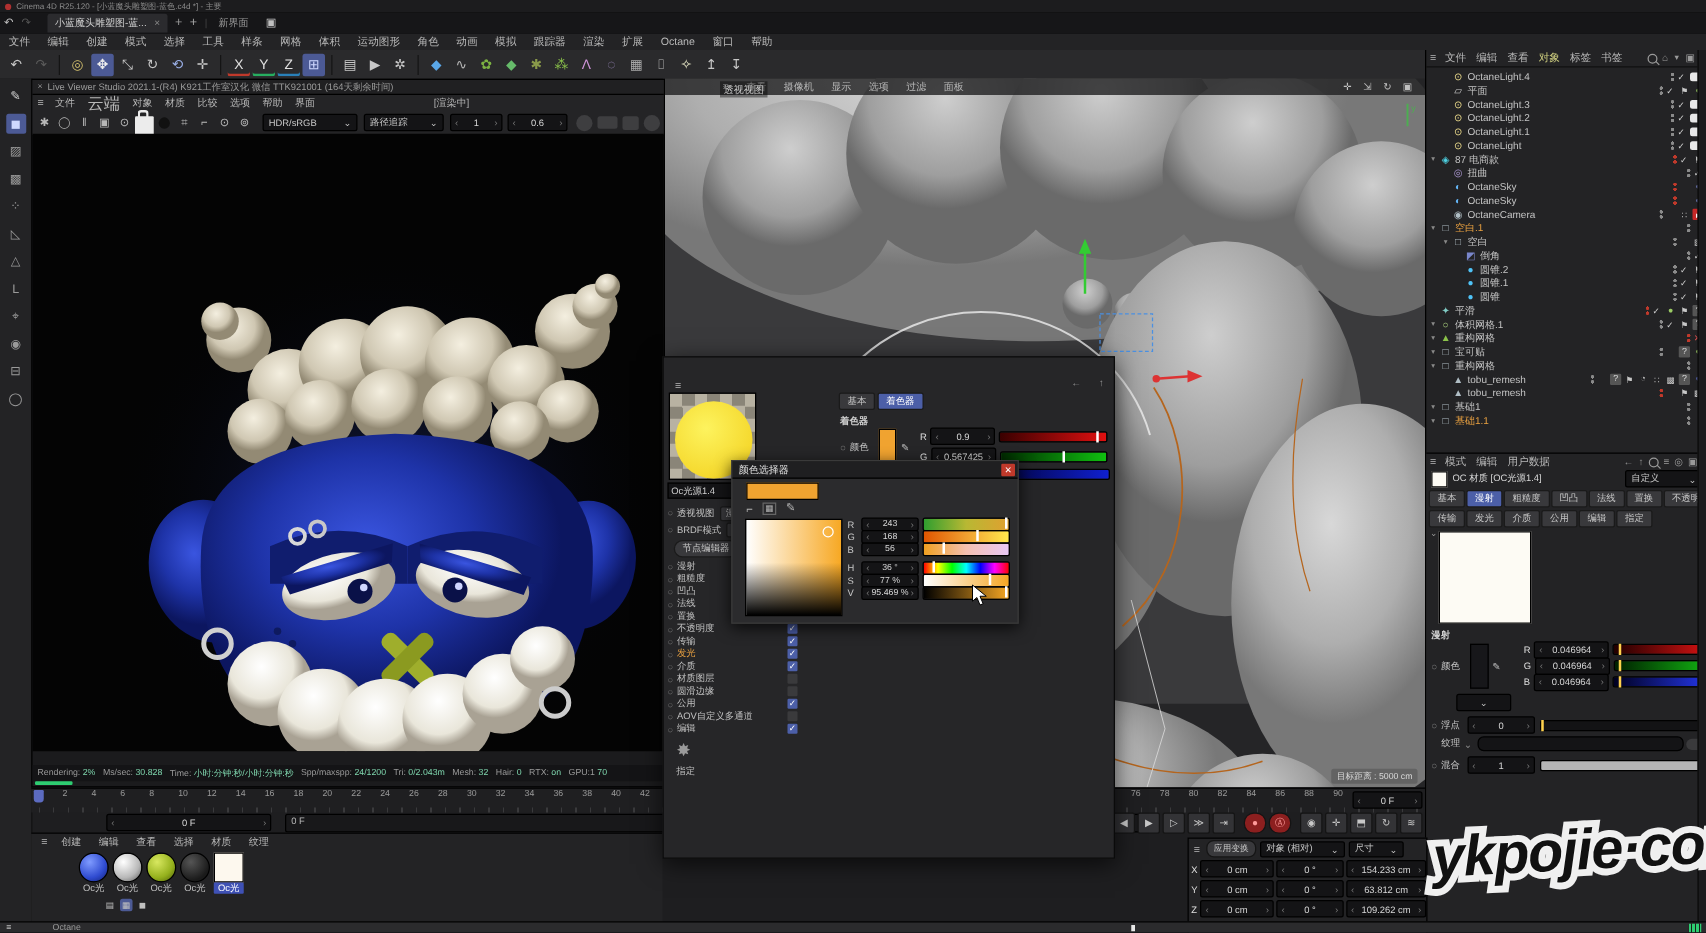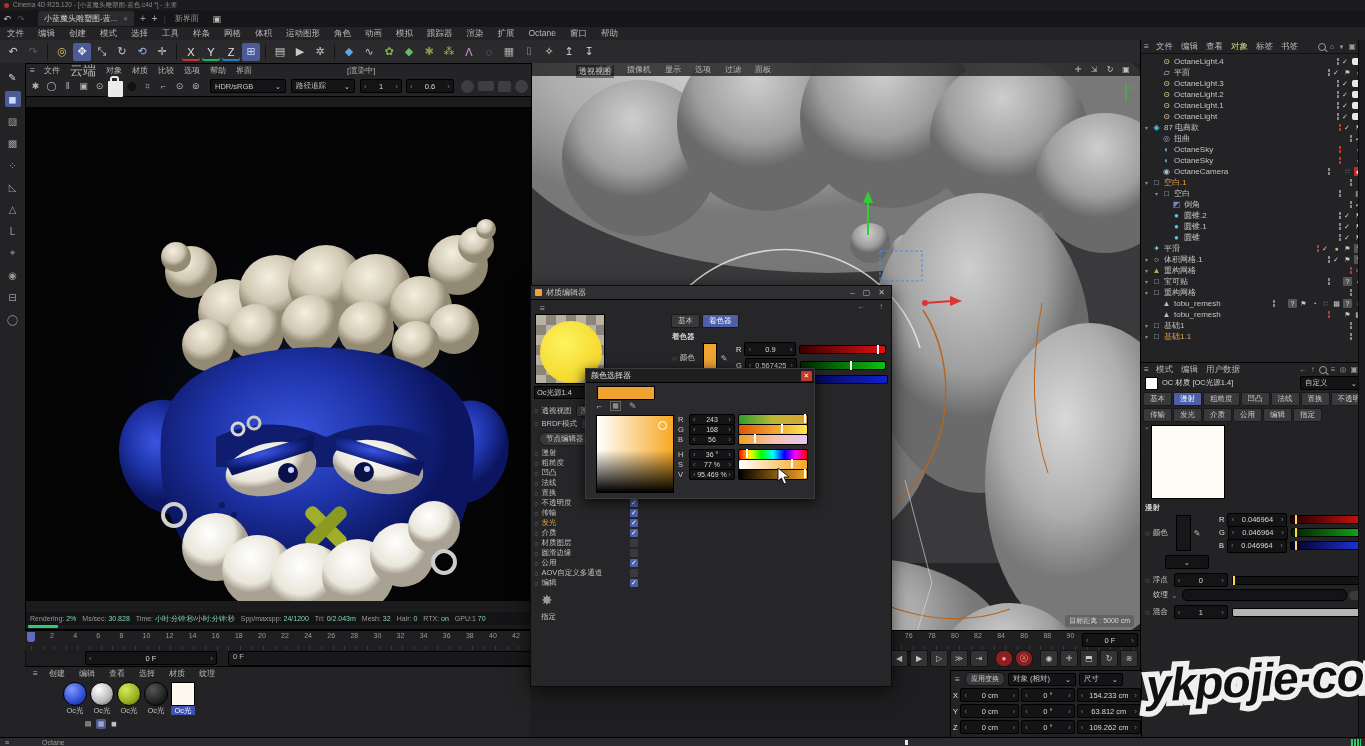--- a/index.html
+++ b/index.html
@@ -221,20 +221,24 @@
         <span class="ic" style="width:12px;height:12px;font-size:8px;">⇲</span>
         <span class="ic" style="width:12px;height:12px;font-size:8px;">↻</span>
         <span class="ic" style="width:12px;height:12px;font-size:8px;">▣</span>
       </span>
     </div>
     <div class="r vlabel" style="left:46px;top:2px;background:#00000066;padding:1px 3px;">透视视图</div>
     <div class="r" style="right:6px;top:552px;background:#55555599;color:#d8d8d8;font-size:7px;padding:1px 4px;border-radius:2px;">目标距离 : 5000 cm</div>
   </div>
 
   <div class="r" id="lv" style="left:25px;top:63px;width:505px;height:565px;background:#1b1b1d;border:1px solid #000;">
+    <div class="row" style="height:11px;background:#202022;border-bottom:1px solid #000;">
+      <span style="color:#999;padding:0 4px;font-size:7px;">×</span>
+      <span style="font-size:7.5px;color:#9a9a9a;">Live Viewer Studio 2021.1-(R4)  K921工作室汉化  微信 TTK921001 (164天剩余时间)</span>
+    </div>
     <div class="row" style="height:12px;background:#242426;">
       <span class="mi" style="padding:0 4px;">≡</span>
       <span id="lvMenus" class="row">
           <span class="mi" style="font-size: 8px; padding: 0px 5px;">文件</span>
           <span class="mi" style="font-size: 13px; padding: 0px 5px;">云端</span>
           <span class="mi" style="font-size: 8px; padding: 0px 5px;">对象</span>
           <span class="mi" style="font-size: 8px; padding: 0px 5px;">材质</span>
           <span class="mi" style="font-size: 8px; padding: 0px 5px;">比较</span>
           <span class="mi" style="font-size: 8px; padding: 0px 5px;">选项</span>
           <span class="mi" style="font-size: 8px; padding: 0px 5px;">帮助</span>
@@ -983,29 +987,20 @@
           <span class="spin" style="width: 62px;">
             <span class="ar">‹</span>
             <span>109.262 cm</span>
             <span class="ar">›</span>
           </span>
         </div>
       </div>
   </div>
 
   <div class="r" id="me" style="left:530px;top:285px;width:360px;height:400px;background:#262628;border:1px solid #0a0a0a;box-shadow:0 4px 18px #000a;z-index:20;">
-    <div class="row" style="height:13px;background:#303032;border-bottom:1px solid #000;">
-      <span style="width:7px;height:7px;background:#f0a330;border-radius:1px;margin:0 4px;"></span>
-      <span style="font-size:8px;color:#c8c8c8;">材质编辑器</span>
-      <span class="row" style="margin-left:auto;gap:8px;padding-right:6px;color:#bbb;">
-        <span>–</span>
-        <span>▢</span>
-        <span>✕</span>
-      </span>
-    </div>
     <span class="mi" style="position:absolute;left:2px;top:16px;">≡</span>
     <span class="row" style="position:absolute;right:8px;top:16px;gap:14px;color:#9a9a9a;">
       <span>←</span>
       <span>↑</span>
     </span>
     <div style="position:absolute;left:4px;top:28px;width:68px;height:68px;border:1px solid #000;
                 background:repeating-conic-gradient(#8a8578 0 25%,#b8b2a2 0 50%) 0 0/20px 20px;overflow:hidden;">
       <div style="position:absolute;left:4px;top:6px;width:62px;height:62px;border-radius:50%;
                   background:radial-gradient(circle at 40% 35%,#fdf35e,#f5d92e 70%,#d8b81a);"></div>
     </div>

